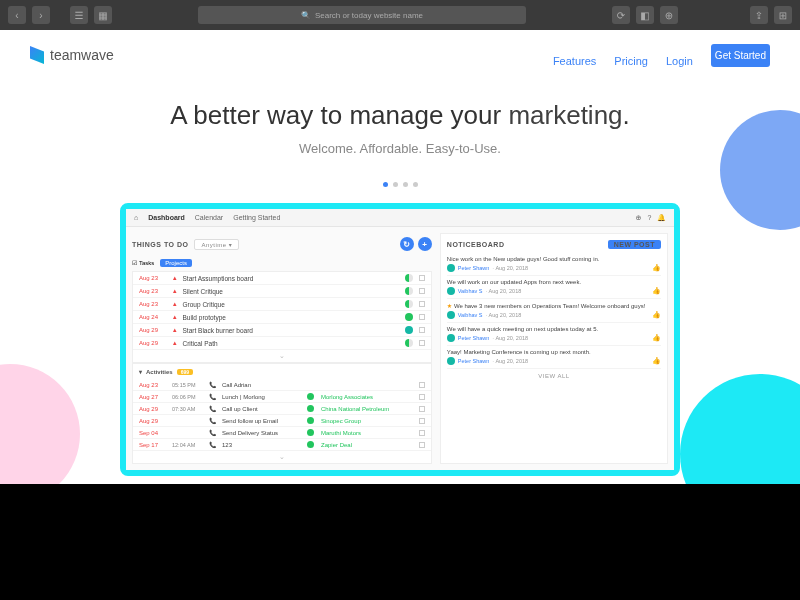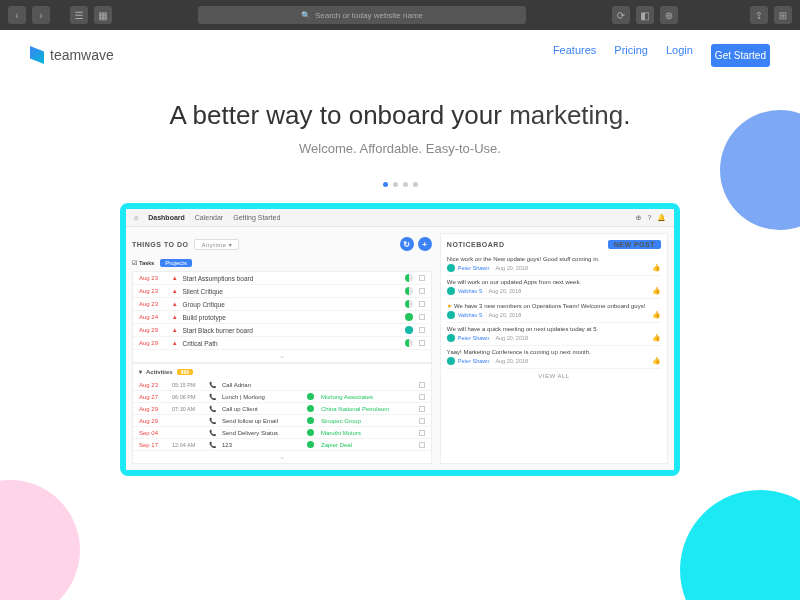--- a/index.html
+++ b/index.html
@@ -1,28 +1,28 @@
 <!DOCTYPE html>
 <html><head>
 <meta charset="utf-8">
 <style>
 *{margin:0;padding:0;box-sizing:border-box;font-family:-apple-system,BlinkMacSystemFont,'Segoe UI',sans-serif}
 body{width:800px;height:600px;overflow:hidden;background:#000}
 .browser-chrome{height:30px;background:#3a3a3a;display:flex;align-items:center;padding:0 8px;gap:6px}
 .nav-btn{width:18px;height:18px;background:#555;border-radius:3px;display:flex;align-items:center;justify-content:center;color:#aaa;font-size:10px}
 .url-bar{flex:1;height:18px;background:#555;border-radius:3px;margin:0 80px;display:flex;align-items:center;justify-content:center;color:#aaa;font-size:8px;gap:4px}
-.content{height:570px;background:#fff;position:relative;overflow:hidden}
+.content{height:454px;background:#fff;position:relative;overflow:hidden}
 .circle{position:absolute;border-radius:50%}
 .circle-blue{width:120px;height:120px;background:#7da8f5;top:80px;right:-40px}
 .circle-pink{width:140px;height:140px;background:#ffd4e8;bottom:-20px;left:-60px}
 .circle-cyan{width:160px;height:160px;background:#1de9f5;bottom:-50px;right:-40px}
 .header{height:50px;display:flex;align-items:center;padding:0 30px;justify-content:space-between}
 .logo{display:flex;align-items:center;gap:6px;color:#555;font-size:14px}
 .logo-icon{width:14px;height:18px;background:linear-gradient(135deg,#3b82f6,#06b6d4);clip-path:polygon(0 0,100% 30%,100% 100%,0 70%)}
-.nav{display:flex;gap:18px;align-items:flex-start;font-size:11px}
+.nav{display:flex;gap:18px;align-items:flex-end;font-size:11px}
 .nav a{color:#3b82f6;text-decoration:none}
 .btn-cta{background:#3b82f6;color:#fff;padding:6px 4px;border-radius:3px;font-size:10px}
 .hero{text-align:center;padding:20px 0 10px}
 .hero h1{font-size:26px;font-weight:400;color:#333}
 .hero h1 .green{color:#404040}
 .hero p{color:#888;font-size:13px;margin-top:10px;font-weight:500}
 .dots{display:flex;gap:5px;justify-content:center;margin:16px 0}
 .dot{width:5px;height:5px;border-radius:50%;background:#ccc}
 .dot.active{background:#3b82f6}
 .quote{text-align:center;color:#3b82f6;font-style:italic;font-size:13px;margin:8px 0 12px;font-weight:500}
@@ -106,21 +106,21 @@
     <div class="nav">
       <a>Features</a>
       <a>Pricing</a>
       <a>Login</a>
       <span class="btn-cta">Get Started</span>
     </div>
   </div>
 
   <div class="hero">
     <h1>
-      <span>A better way to onboard your </span><span class="green">marketing</span><span>.</span>
+      <span>A better way to manage your </span><span class="green">marketing</span><span>.</span>
     </h1>
     <p>Welcome. Affordable. Easy-to-Use.</p>
   </div>
 
   <div class="dots">
     <div class="dot active"></div>
     <div class="dot"></div>
     <div class="dot"></div>
     <div class="dot"></div>
   </div>

